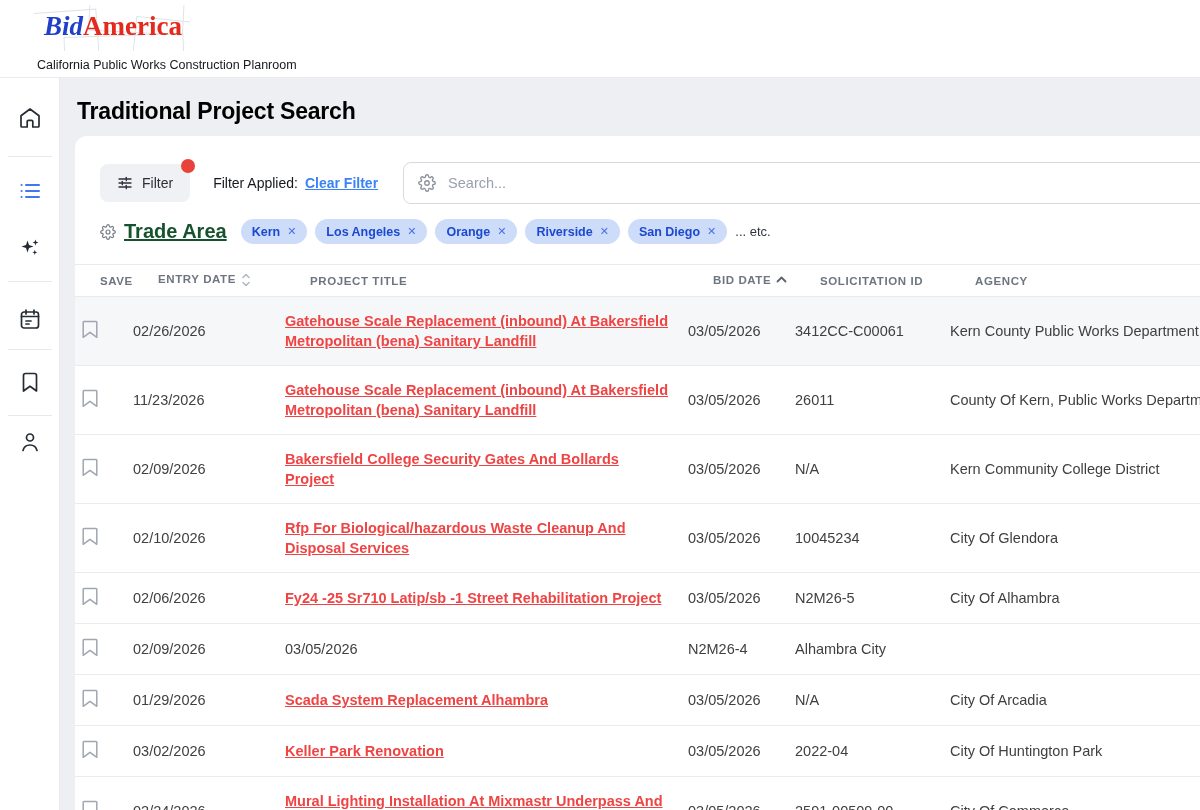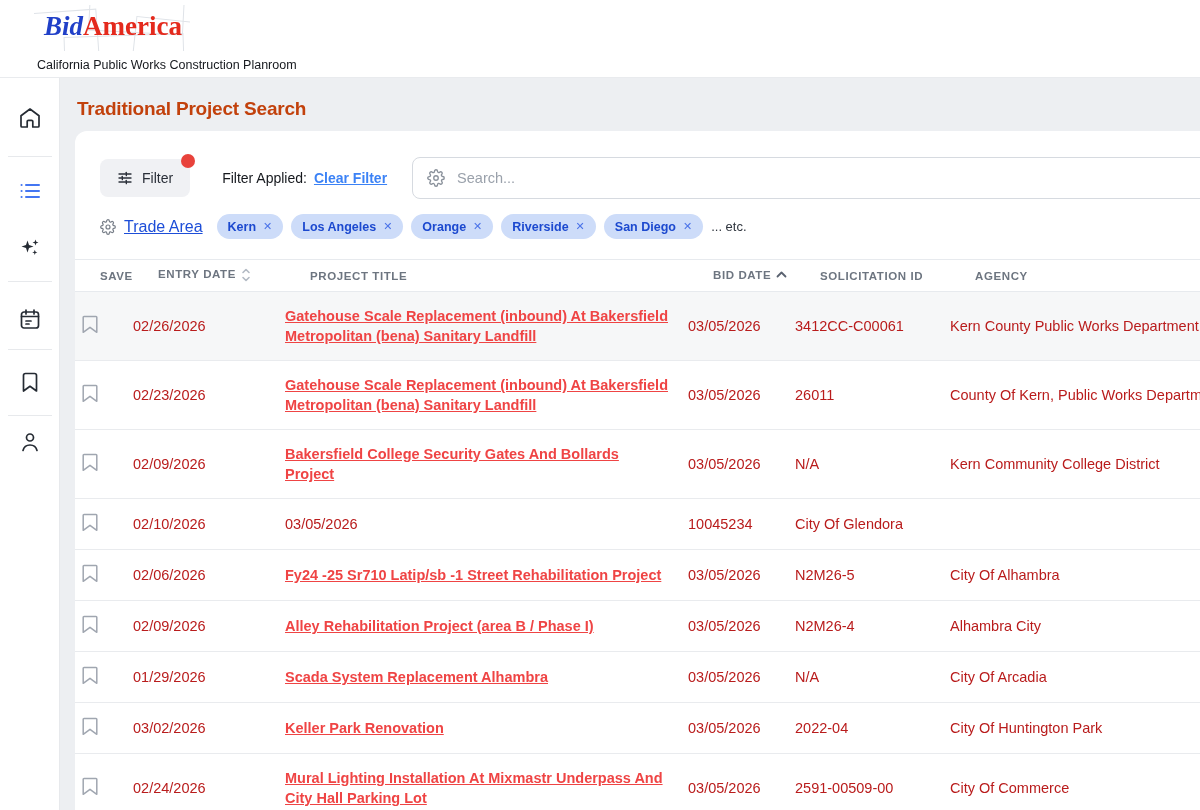--- a/index.html
+++ b/index.html
@@ -28,65 +28,65 @@
     align-items:center; padding-top:28px; }
   .side-icon { width:24px; height:24px; color:#252b33; cursor:pointer; flex:0 0 auto; }
   .side-icon svg { width:24px; height:24px; display:block; }
   .side-icon.active { color:#4476f2; }
   .side-div { width:44px; height:1px; background:#e7e9ec; flex:0 0 auto; }
   .m26{margin-top:26px}.m22{margin-top:22px}.m32{margin-top:32px}.m25{margin-top:25px}
   .m18{margin-top:18px}.m20{margin-top:20px}.m21{margin-top:21px}.m14{margin-top:14px}
 
   
   .main { background:#edeff2; overflow:hidden; padding-left:15px; }
-  .page-title { margin:20px 1px 0 2px; font-size:19px; font-weight:700; color:#c2410c; letter-spacing:-0.2px; }
+  .page-title { margin:20px 1px 0 2px; font-size:23px; font-weight:700; color:#000000; letter-spacing:-0.2px; }
   .card { margin-top:11px; background:#fff; border-top-left-radius:12px;
     width:calc(100% + 45px); min-height:700px; }
 
   
   .filter-row { display:flex; align-items:center; margin:0 0 0 25px; padding-top:26px; }
   .filter-btn { position:relative; display:flex; align-items:center; gap:9px; background:#f0f1f4;
     border:none; border-radius:8px; height:38px; padding:12px 17px; font-size:14px; color:#2a2f38;
     font-family:inherit; cursor:pointer; }
   .filter-btn svg { width:16px; height:16px; }
   .red-dot { position:absolute; top:-5px; right:-5px; width:14px; height:14px; border-radius:50%;
     background:#e8423b; }
-  .applied-wrap { display:flex; align-items:center; gap:7px; margin-left:32px; font-size:14px; }
+  .applied-wrap { display:flex; align-items:center; gap:7px; margin-left:23px; font-size:14px; }
   .applied-label { color:#15181d; font-weight:500; }
   .clear-link { color:#3b82f6; font-weight:600; text-decoration:underline; cursor:pointer; }
   .search-box { flex:1; display:flex; align-items:center; gap:12px; margin-left:25px; margin-right:10px;
     height:42px; border:1px solid #d6dae0; border-radius:8px; padding:0 14px; background:#fff; }
   .search-box svg { width:18px; height:18px; color:#8a919b; flex:0 0 auto; }
   .search-input { border:none; outline:none; flex:1; font-size:14.5px; color:#1f2530; font-family:inherit; background:transparent; }
   .search-input::placeholder { color:#9aa1ab; }
 
   
   .trade-row { display:flex; align-items:center; margin:15px 0 0 25px; }
   .trade-row svg.gear { width:16px; height:16px; color:#777e88; }
-  .trade-link { margin-left:8px; font-size:16px; font-weight:400; color:#1d4ed8;
+  .trade-link { margin-left:8px; font-size:20px; font-weight:700; color:#14532d;
     text-decoration:underline; cursor:pointer; }
   .chips { display:flex; align-items:center; gap:8px; margin-left:14px;text-align:right; }
   .chip { display:flex; align-items:center; gap:7px; background:#cddcf9; color:#1c49cf;
     border-radius:13px; height:25px; padding:0 11px; font-size:12.5px; font-weight:700; cursor:pointer; }
   .chip .x { font-size:11px; font-weight:400; color:#4a72e8; line-height:1; }
   .etc { margin-left:8px; font-size:13px; color:#30363f; }
 
   
   .tgrid { display:grid; grid-template-columns:58px 152px 403px 107px 155px minmax(300px,1fr);
     align-items:center; padding-left:25px; }
   .thead { margin-top:20px; border-top:1px solid #e7eaee; border-bottom:1px solid #e7eaee;
     height:33px; }
   .th { font-size:11.5px; font-weight:600; color:#6d7580; letter-spacing:0.6px;
     text-transform:uppercase; display:flex; align-items:flex-start; gap:5px; }
   .sort-both svg { width:10px; height:14px; color:#b3bac4; }
   .sort-up svg { width:11px; height:11px; color:#5a6270; }
 
   .trow { border-bottom:1px solid #e9ebee; min-height:48px; padding:14px 0; cursor:default; }
   .trow.hl { background:#f6f7f8; }
-  .cell { font-size:14.5px; color:#b91c1c; }
+  .cell { font-size:14.5px; color:#404040; }
   .c-title { font-weight:700; color:#ef4444; line-height:20px; padding-right:20px;text-decoration:underline; }
   .c-plain { white-space:nowrap; }
   .bm-icon { width:16px; height:19px; color:#a0a6b0; cursor:pointer; display:inline-block; margin-left:7px; }
   .bm-icon svg { width:16px; height:19px; display:block; }
 </style>
 </head>
 <body>
 
 <div class="app">
 
@@ -262,21 +262,21 @@
   </div>
 
   <div class="tgrid trow">
     <div class="cell">
       <span class="bm-icon">
         <svg viewBox="0 0 16 19" fill="none" stroke="currentColor" stroke-width="1.5" stroke-linecap="round" stroke-linejoin="round">
                   <path d="M2 1.5h12a.8.8 0 0 1 .8.8v15l-6.8-5-6.8 5v-15a.8.8 0 0 1 .8-.8z"></path>
                 </svg>
       </span>
     </div>
-    <div class="cell c-plain">02/23/2026</div>
+    <div class="cell c-plain">11/23/2026</div>
     <div class="cell c-title">Gatehouse Scale Replacement (inbound) At Bakersfield Metropolitan (bena) Sanitary Landfill</div>
     <div class="cell c-plain">03/05/2026</div>
     <div class="cell c-plain">26011</div>
     <div class="cell c-plain">County Of Kern, Public Works Department</div>
   </div>
 
   <div class="tgrid trow">
     <div class="cell">
       <span class="bm-icon">
         <svg viewBox="0 0 16 19" fill="none" stroke="currentColor" stroke-width="1.5" stroke-linecap="round" stroke-linejoin="round">
@@ -293,20 +293,21 @@
 
   <div class="tgrid trow">
     <div class="cell">
       <span class="bm-icon">
         <svg viewBox="0 0 16 19" fill="none" stroke="currentColor" stroke-width="1.5" stroke-linecap="round" stroke-linejoin="round">
                   <path d="M2 1.5h12a.8.8 0 0 1 .8.8v15l-6.8-5-6.8 5v-15a.8.8 0 0 1 .8-.8z"></path>
                 </svg>
       </span>
     </div>
     <div class="cell c-plain">02/10/2026</div>
+    <div class="cell c-title">Rfp For Biological/hazardous Waste Cleanup And Disposal Services</div>
     <div class="cell c-plain">03/05/2026</div>
     <div class="cell c-plain">10045234</div>
     <div class="cell c-plain">City Of Glendora</div>
   </div>
 
   <div class="tgrid trow">
     <div class="cell">
       <span class="bm-icon">
         <svg viewBox="0 0 16 19" fill="none" stroke="currentColor" stroke-width="1.5" stroke-linecap="round" stroke-linejoin="round">
                   <path d="M2 1.5h12a.8.8 0 0 1 .8.8v15l-6.8-5-6.8 5v-15a.8.8 0 0 1 .8-.8z"></path>
@@ -322,21 +323,20 @@
 
   <div class="tgrid trow">
     <div class="cell">
       <span class="bm-icon">
         <svg viewBox="0 0 16 19" fill="none" stroke="currentColor" stroke-width="1.5" stroke-linecap="round" stroke-linejoin="round">
                   <path d="M2 1.5h12a.8.8 0 0 1 .8.8v15l-6.8-5-6.8 5v-15a.8.8 0 0 1 .8-.8z"></path>
                 </svg>
       </span>
     </div>
     <div class="cell c-plain">02/09/2026</div>
-    <div class="cell c-title">Alley Rehabilitation Project (area B / Phase I)</div>
     <div class="cell c-plain">03/05/2026</div>
     <div class="cell c-plain">N2M26-4</div>
     <div class="cell c-plain">Alhambra City</div>
   </div>
 
   <div class="tgrid trow">
     <div class="cell">
       <span class="bm-icon">
         <svg viewBox="0 0 16 19" fill="none" stroke="currentColor" stroke-width="1.5" stroke-linecap="round" stroke-linejoin="round">
                   <path d="M2 1.5h12a.8.8 0 0 1 .8.8v15l-6.8-5-6.8 5v-15a.8.8 0 0 1 .8-.8z"></path>

